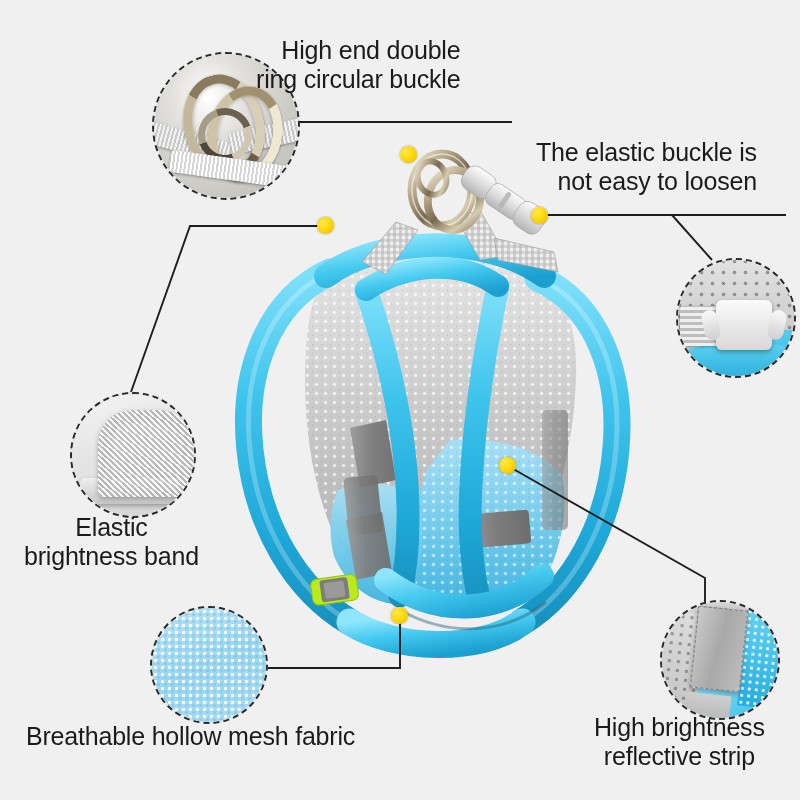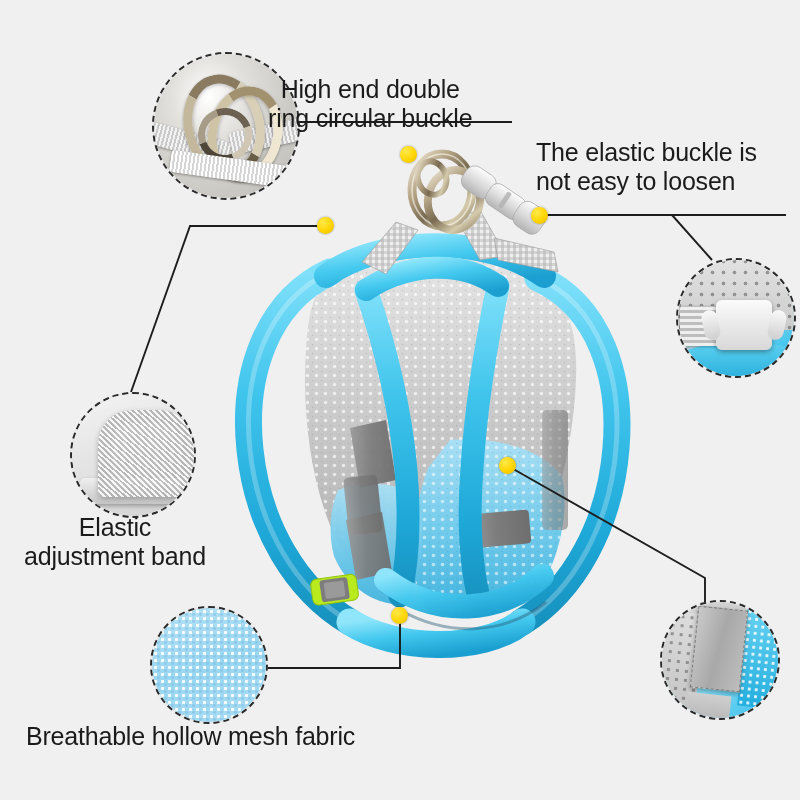--- a/index.html
+++ b/index.html
@@ -16,22 +16,22 @@
   
   .label{
     position:absolute;
     color:#1b1b1b;
     font-size:25px;
     line-height:1.14;
     font-weight:400;
     letter-spacing:-0.2px;
     white-space:pre-line;
   }
-  .lbl-tl{left:268px;top:36px;text-align:center;margin-top:39px;}
-  .lbl-tr{left:536px;top:138px;text-align:left;}
+  .lbl-tl{left:256px;top:36px;text-align:right;}
+  .lbl-tr{left:536px;top:138px;text-align:right;}
   .lbl-l {left:24px;top:513px;text-align:center;}
   .lbl-bl{left:26px;top:722px;text-align:center;}
   .lbl-br{left:594px;top:713px;text-align:center;}
 
   
   .bubble{
     position:absolute;
     border-radius:50%;
     border:2px dashed #2a2a2a;
     overflow:hidden;
@@ -382,18 +382,20 @@
     </div>
   </div>
 
   <div class="label lbl-tl">High end double
 ring circular buckle</div>
 
   <div class="label lbl-tr">The elastic buckle is
 not easy to loosen</div>
 
   <div class="label lbl-l">Elastic
-adjustment band</div>
+brightness band</div>
 
   <div class="label lbl-bl">Breathable hollow mesh fabric</div>
 
+  <div class="label lbl-br">High brightness
+reflective strip</div>
 
 </div>
 
 </body></html>

